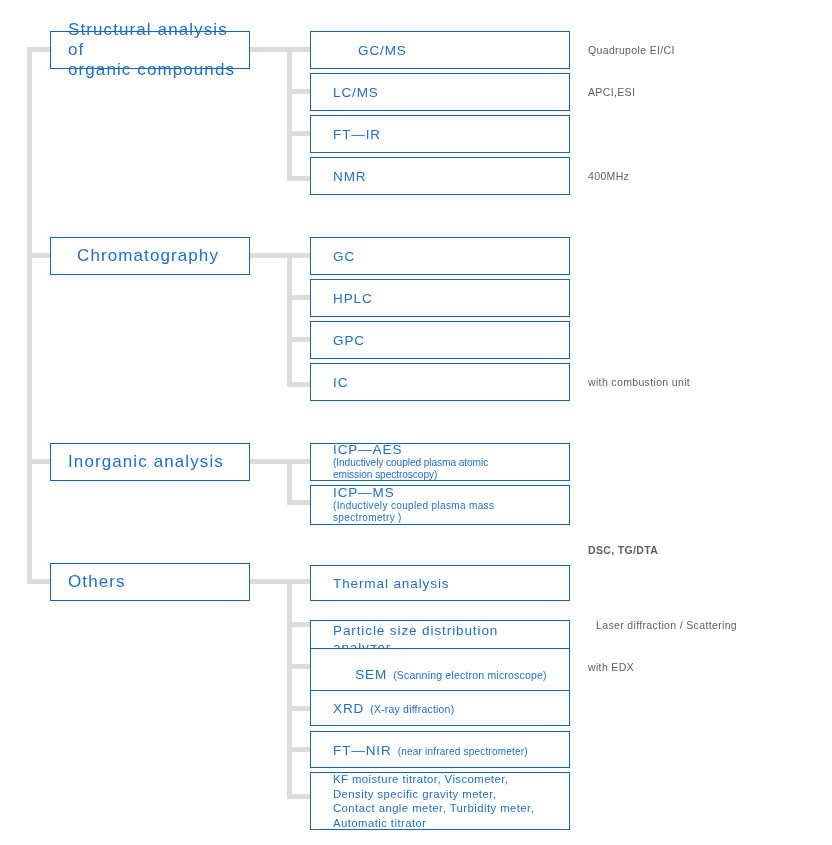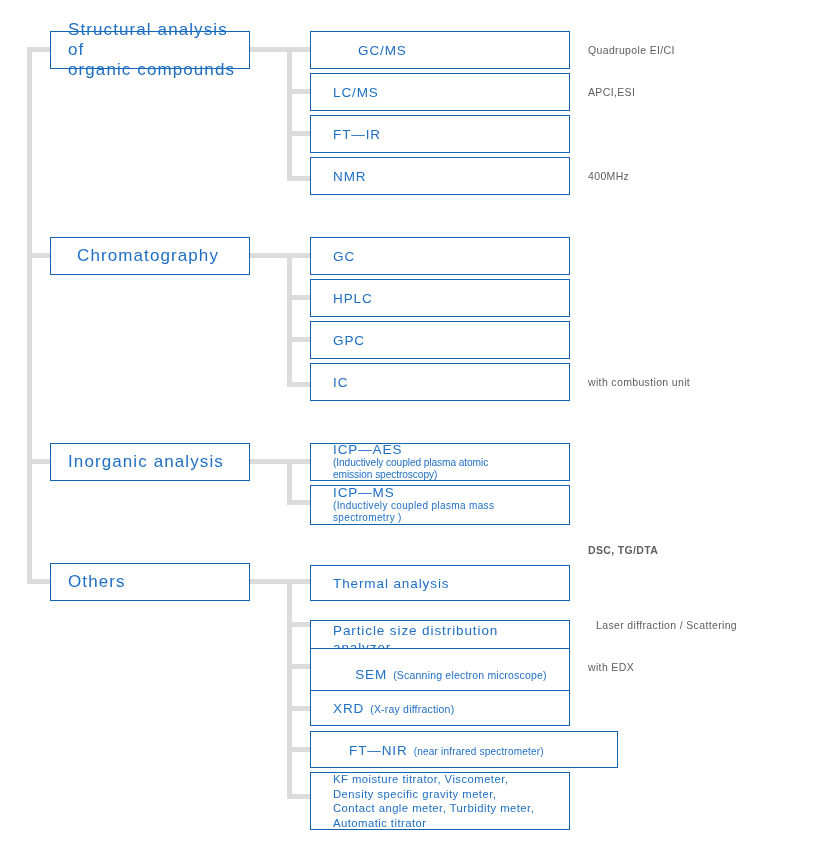--- a/index.html
+++ b/index.html
@@ -210,21 +210,21 @@
       <span class="title">SEM</span><span class="sub-inline">(Scanning electron microscope)</span>
     </span>
   </div>
 
   <div class="box inline-box" style="left:310px; top:690px; width:260px; height:36px;">
     <span class="inline-row">
       <span class="title">XRD</span><span class="sub-inline">(X-ray diffraction)</span>
     </span>
   </div>
 
-  <div class="box inline-box" style="left:310px; top:731px; width:308px; height:37px;padding-left:16px;">
+  <div class="box inline-box" style="left:310px; top:731px; width:260px; height:37px;">
     <span class="inline-row">
       <span class="title">FT—NIR</span><span class="sub-inline" style="font-size:10px;">(near infrared spectrometer)</span>
     </span>
   </div>
 
   <div class="box multi" style="left:310px; top:772px; width:260px; height:58px;">
     <div class="title">KF moisture titrator, Viscometer,
 Density specific gravity meter,
 Contact angle meter, Turbidity meter,
 Automatic titrator</div>

